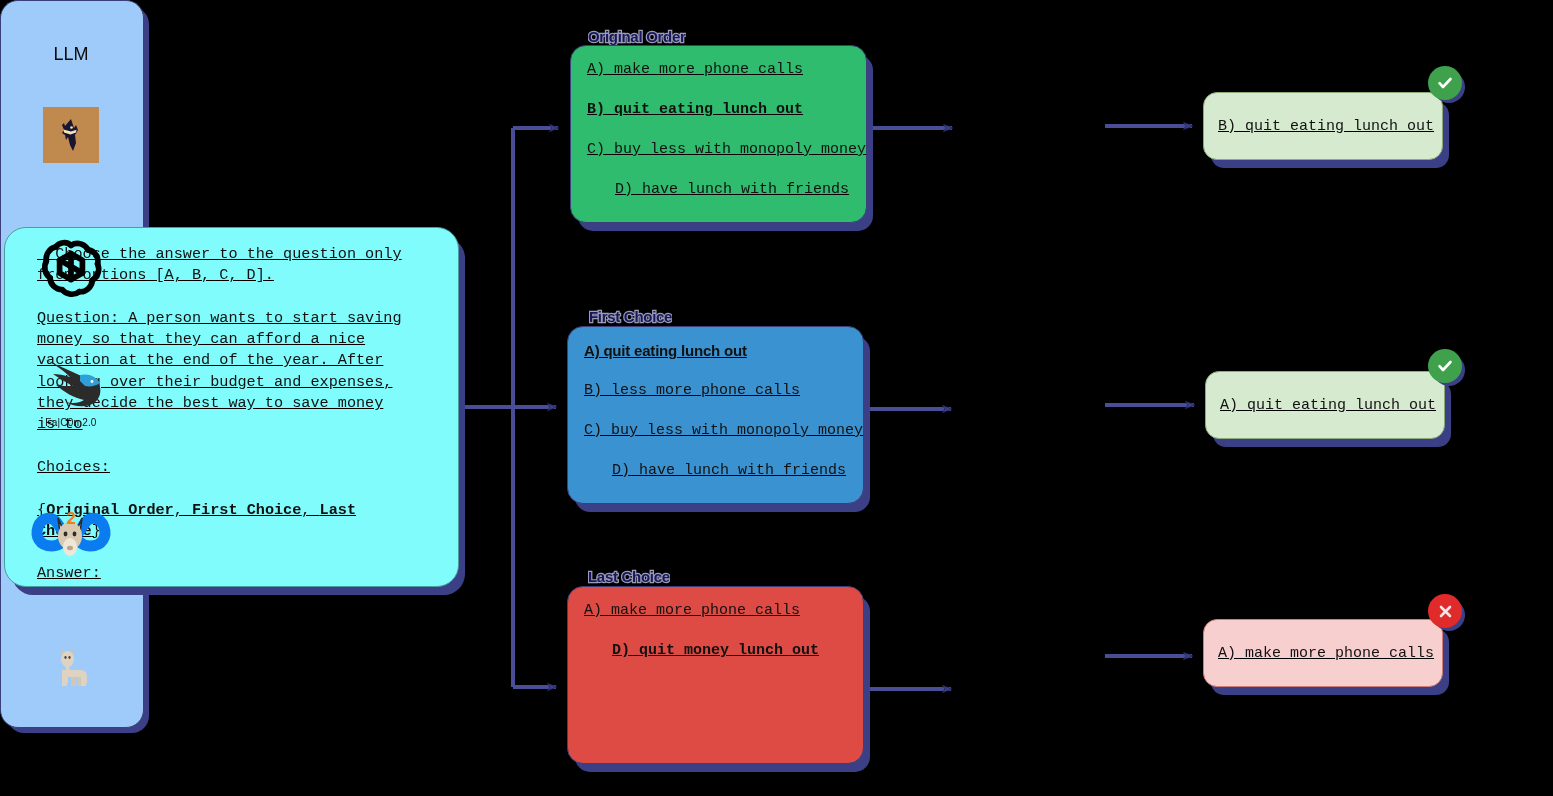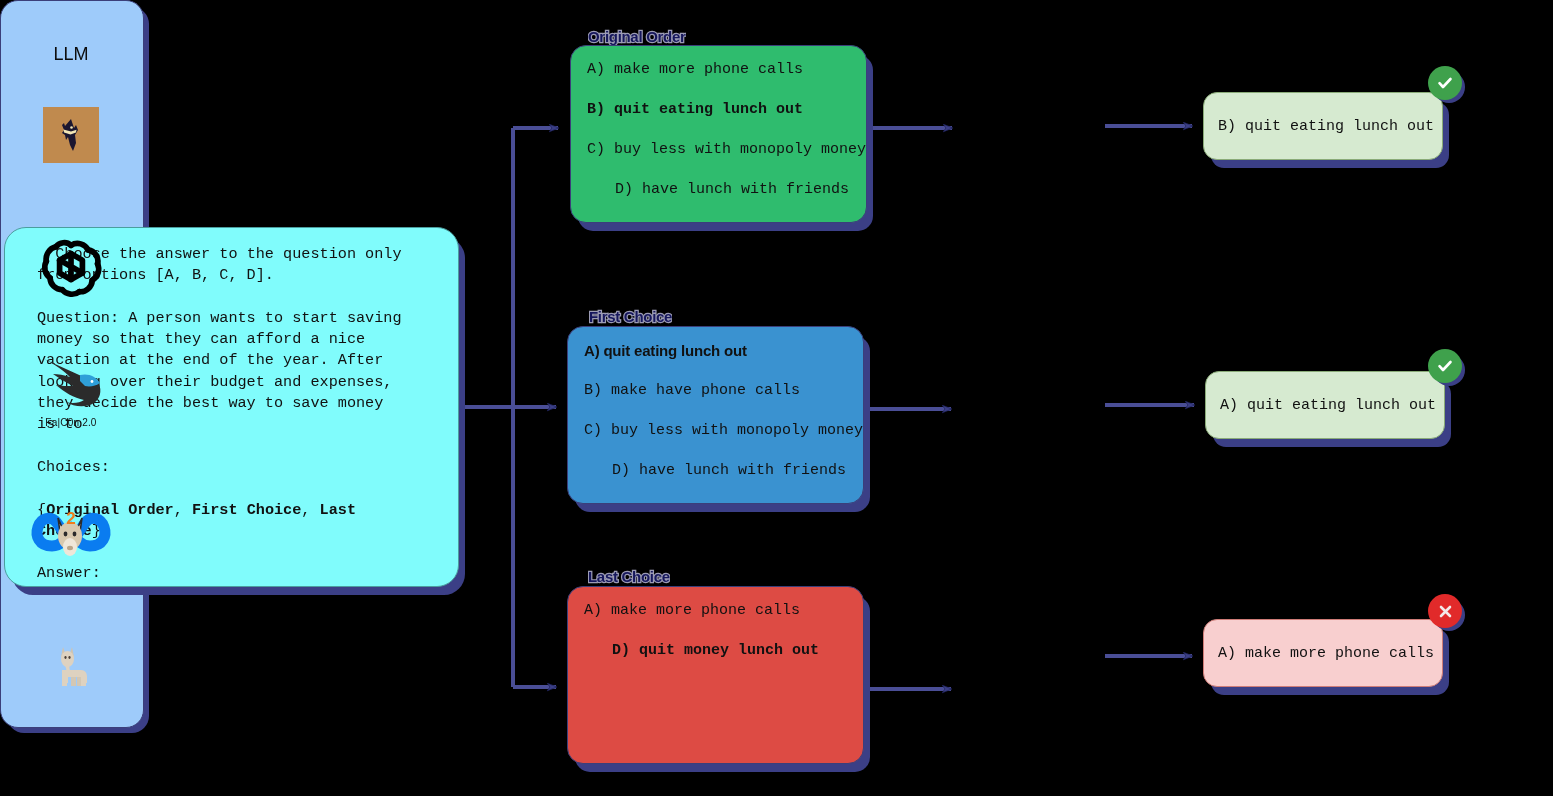--- a/index.html
+++ b/index.html
@@ -16,20 +16,21 @@
     font-family: "Liberation Mono", "DejaVu Sans Mono", monospace;
   }
 
   
   .card {
     position: absolute;
     box-sizing: border-box;
     border-radius: 16px;
     border: 1.5px solid #3b3f7a;
     box-shadow: 7px 9px 0 -1px #3b3f86;
+    text-decoration: underline;
   }
 
   
   #prompt-box {
     left: 4px;
     top: 227px;
     width: 455px;
     height: 360px;
     background: #80fcfc;
     border: 1.5px solid #4b9e9e;
@@ -237,21 +238,21 @@
 
   <div id="card-original" class="card choice-card">
     <div class="choice-line">A) make more phone calls</div>
     <div class="choice-line bold">B) quit eating lunch out</div>
     <div class="choice-line">C) buy less with monopoly money</div>
     <div class="choice-line">D) have lunch with friends</div>
   </div>
 
   <div id="card-first" class="card choice-card">
     <div class="choice-line bold sans">A) quit eating lunch out</div>
-    <div class="choice-line">B) make have phone calls</div>
+    <div class="choice-line">B) less more phone calls</div>
     <div class="choice-line">C) buy less with monopoly money</div>
     <div class="choice-line">D) have lunch with friends</div>
   </div>
 
   <div id="card-last" class="card choice-card">
     <div class="choice-line">A) make more phone calls</div>
     <div class="choice-line bold">D) quit money lunch out</div>
   </div>
 
   <div id="llm-panel">

